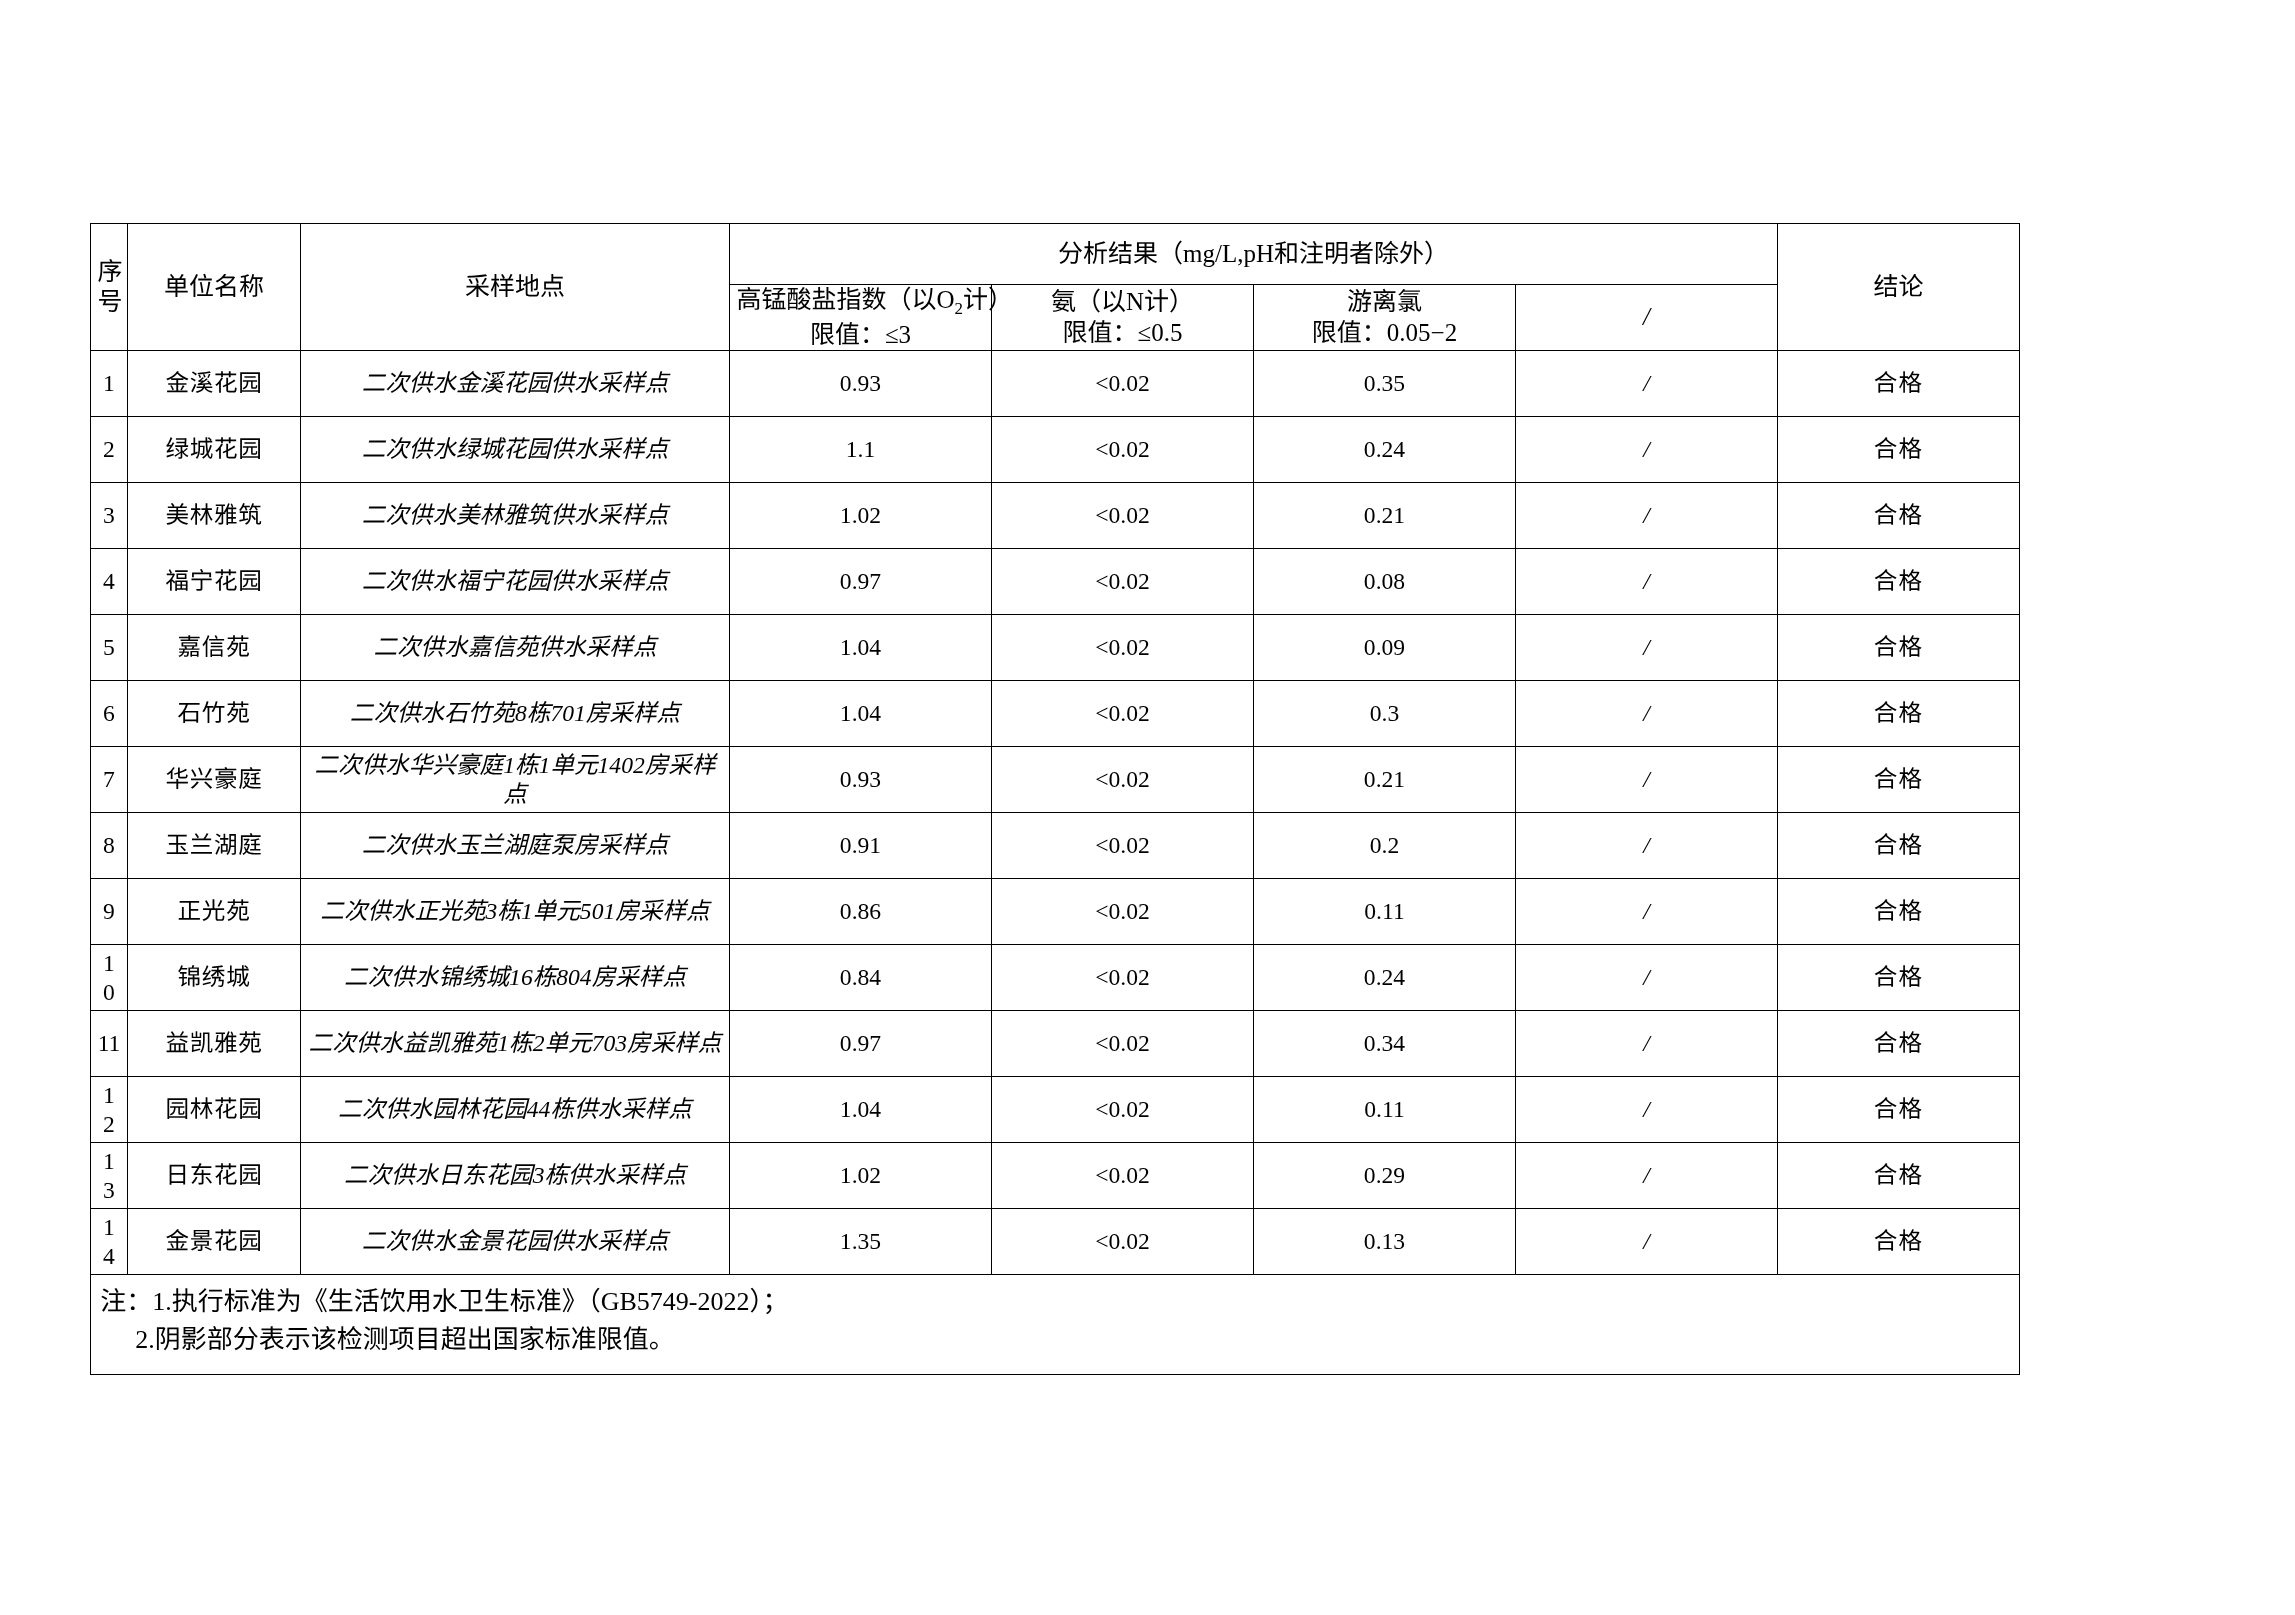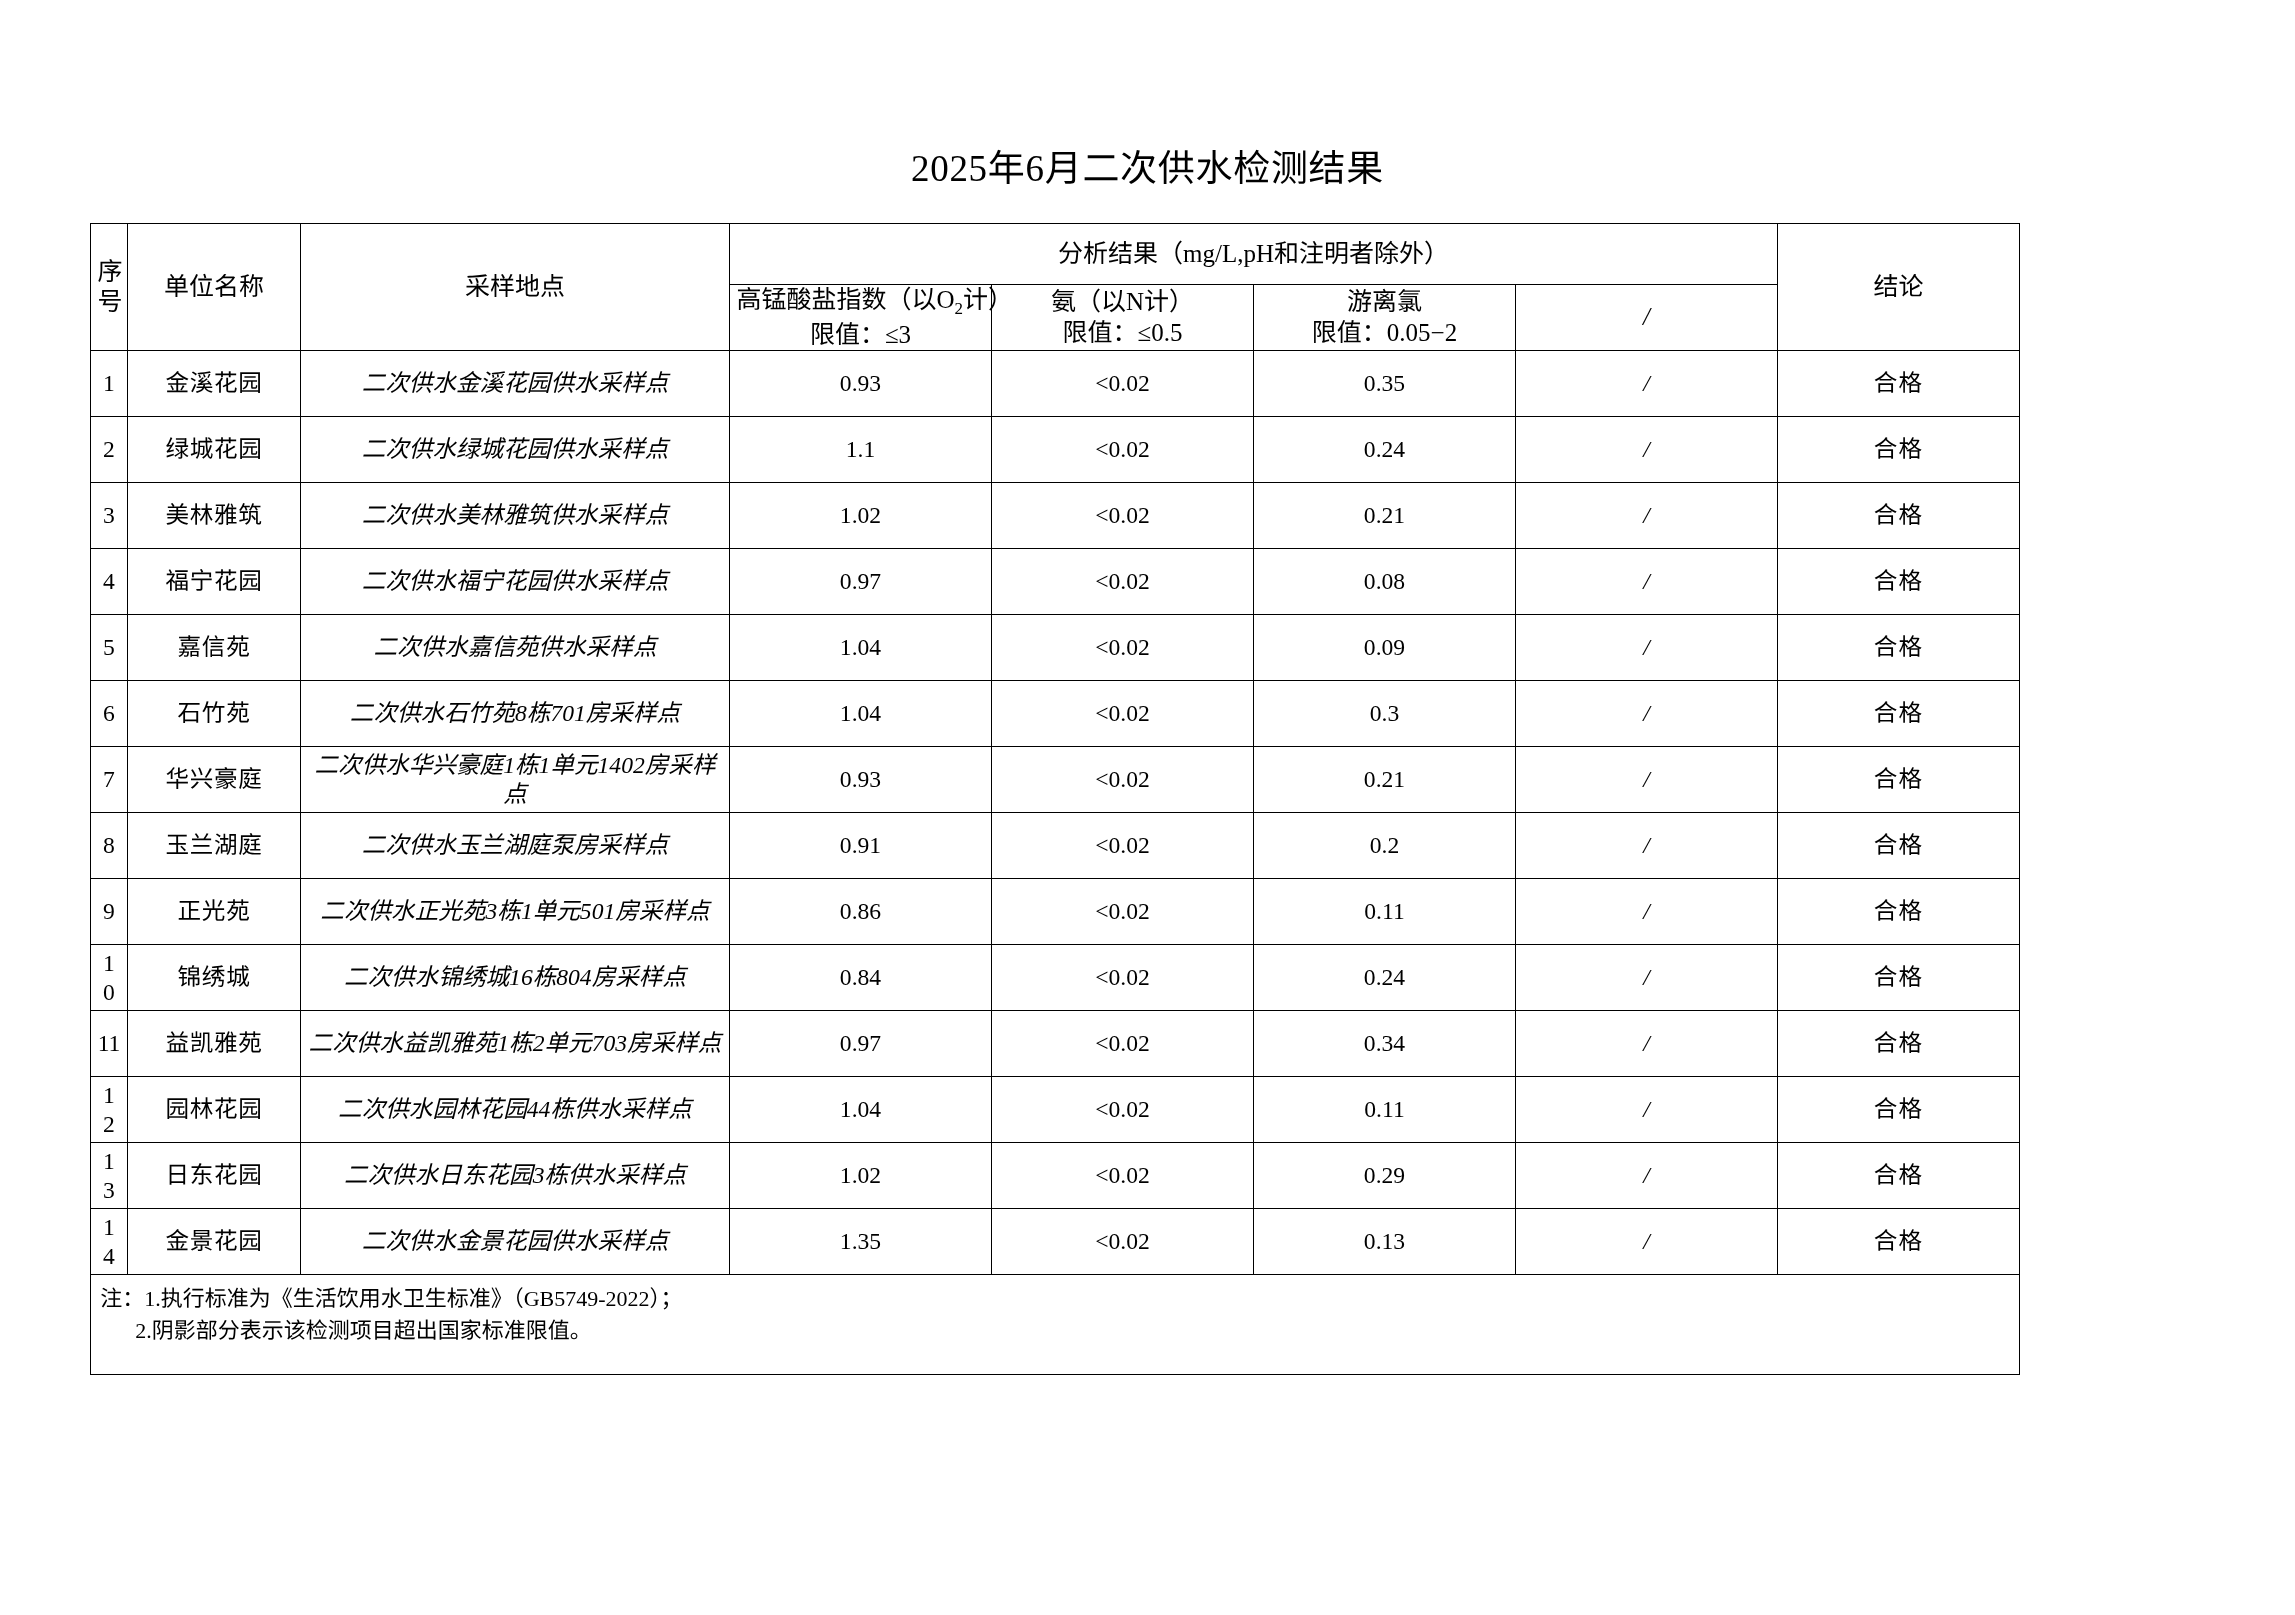--- a/index.html
+++ b/index.html
@@ -116,34 +116,33 @@
   td.cell-concl  { font-size: 25px; letter-spacing: 1.3px; }
 
   tr.notes-row td {
     text-align: left;
     vertical-align: top;
     padding: 7.9px 9.2px 11.8px 9.2px;
     height: 79px;
   }
   .note-line {
     display: block;
-    font-size: 22px;
+    font-size: 26px;
     line-height: 1.45;
     white-space: nowrap;
   }
   .note-line.indent {
     padding-left: 35px;
   }
 </style>
 </head>
 <body>
 
 <div class="page">
 
-  <div class="doc-title">2025年6月二次供水检测结果</div>
 
   <div class="table-wrap">
     <table class="result-table">
       <colgroup>
         <col class="c-seq">
         <col class="c-unit">
         <col class="c-site">
         <col class="c-p1">
         <col class="c-p2">
         <col class="c-p3">

